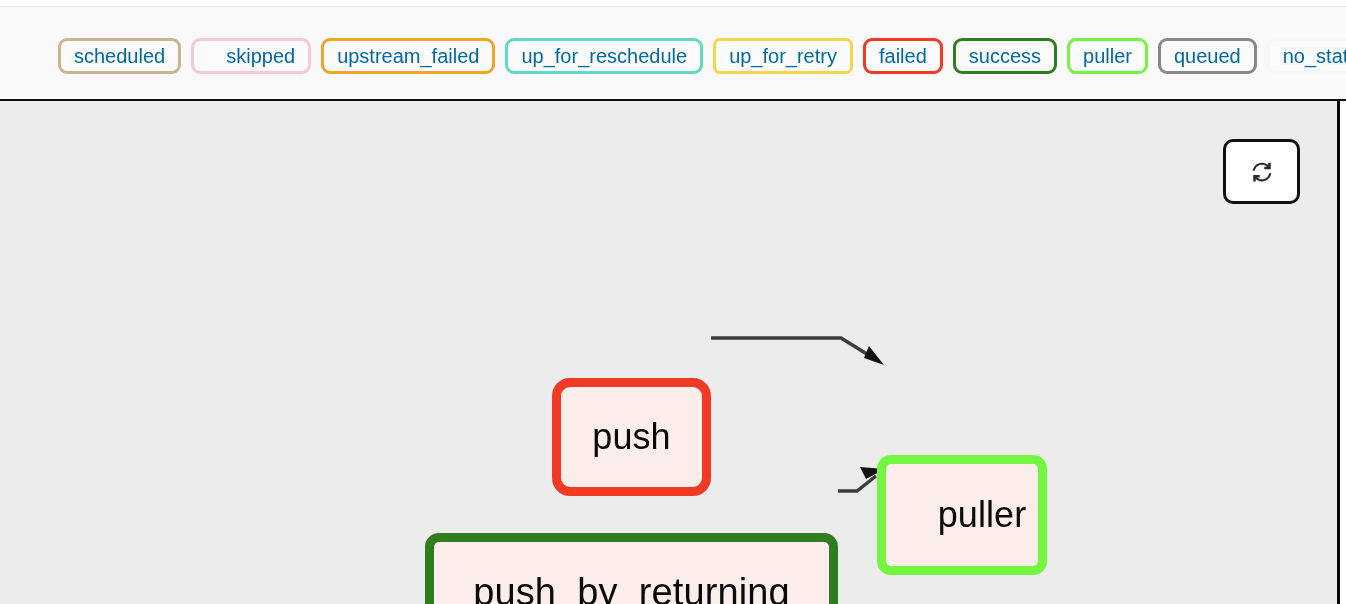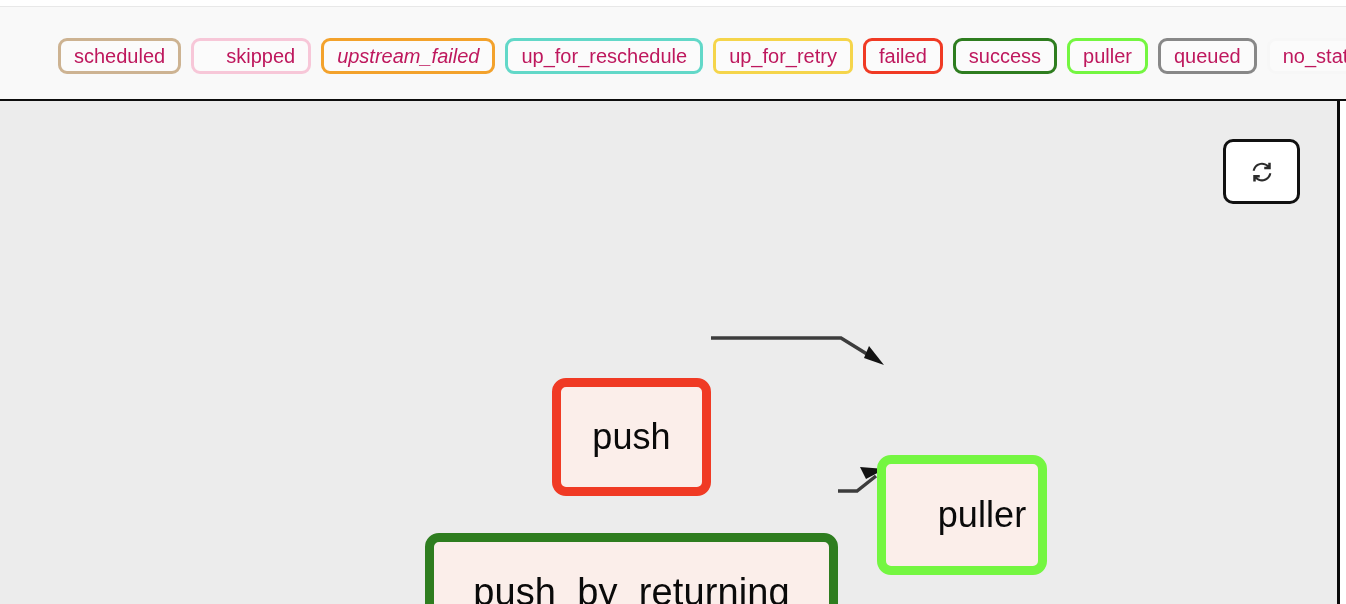--- a/index.html
+++ b/index.html
@@ -50,21 +50,21 @@
     align-items: center;
     justify-content: center;
     height: 36px;
     padding: 0 13px;
     box-sizing: border-box;
     border-radius: 9px;
     border: 3px solid #cccccc;
     background: #fbfbfb;
     font-size: 20px;
     line-height: 1;
-    color: #be185d;
+    color: #0369a1;
     white-space: nowrap;
   }
 
   
   #graph-canvas {
     position: absolute;
     left: 0;
     top: 101px;
     width: 1340px;
     height: 503px;
@@ -160,21 +160,21 @@
 
 <div id="legend-bar">
   <div id="legend-list">
 
     <div class="legend-badge" style="border-color: rgb(205, 179, 146);">
       <span>scheduled</span>
     </div>
     <div class="legend-badge" style="border-color: rgb(247, 199, 216); padding-left: 32px;">
       <span>skipped</span>
     </div>
-    <div class="legend-badge" style="border-color: rgb(243, 162, 44); font-style: italic;">
+    <div class="legend-badge" style="border-color: rgb(243, 162, 44);">
       <span>upstream_failed</span>
     </div>
     <div class="legend-badge" style="border-color: rgb(98, 216, 200);">
       <span>up_for_reschedule</span>
     </div>
     <div class="legend-badge" style="border-color: rgb(245, 213, 75); border-radius: 7px;">
       <span>up_for_retry</span>
     </div>
     <div class="legend-badge" style="border-color: rgb(240, 58, 36); justify-content: center;">
       <span>failed</span>
@@ -199,21 +199,21 @@
 
   <svg id="edges-layer" width="1340" height="503" viewBox="0 0 1340 503">
 
     <path d="M 711 237 L 841 237 L 875 258" fill="none" stroke="#3c3c3c" stroke-width="3.5"></path>
     <polygon points="884,264 864,257 869,245" fill="#131313"></polygon>
 
     <path d="M 838 390 L 857 390 L 876 375" fill="none" stroke="#3c3c3c" stroke-width="3.5"></path>
     <polygon points="885,368 866,378 860,366" fill="#131313"></polygon>
   </svg>
 
-  <div class="graph-node" id="node-push" style="border-color: rgb(240, 58, 36); background: rgb(251, 238, 234);">
+  <div class="graph-node" id="node-push" style="border-color: rgb(240, 58, 36); background: rgb(251, 238, 234); border-radius: 18px;">
     <span class="node-label">push</span>
   </div>
 
   <div class="graph-node" id="node-push-by-returning" style="border-color: rgb(46, 125, 31); background: rgb(251, 238, 234);">
     <span class="node-label">push_by_returning</span>
   </div>
 
   <div class="graph-node" id="node-puller" style="border-color: rgb(116, 246, 65); background: rgb(251, 238, 234);">
     <span class="node-label">puller</span>
   </div>

